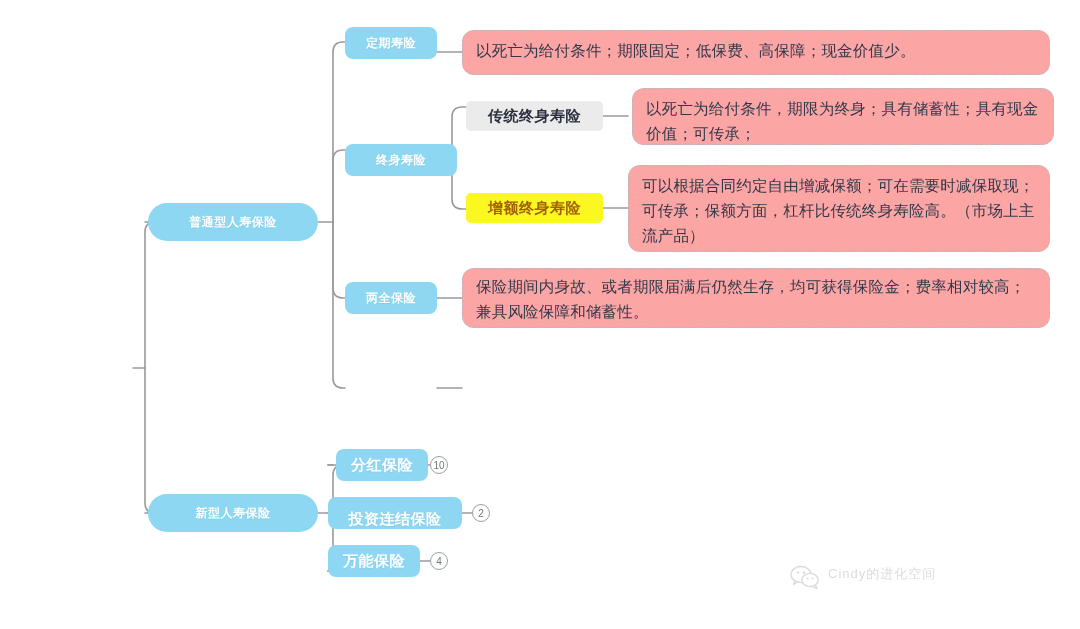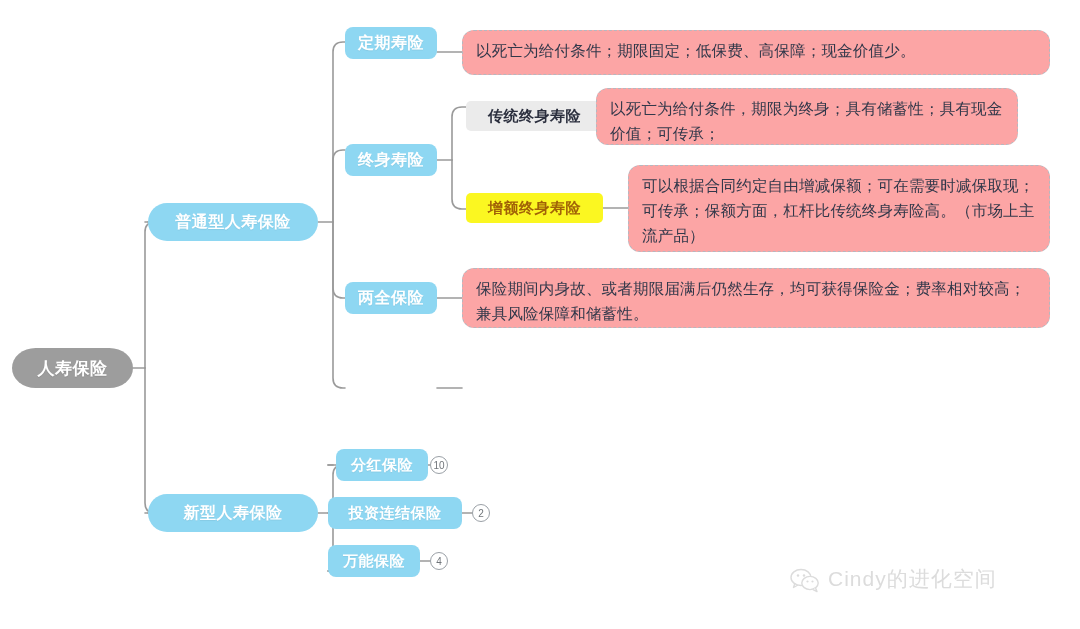--- a/index.html
+++ b/index.html
@@ -43,21 +43,21 @@
     border-radius: 26px / 22px;
     font-size: 17px;
     text-shadow: 0 1px 1px rgba(0,0,0,0.10);
   }
 
   
   .node.blue {
     background: #8ed7f2;
     color: #ffffff;
     border-radius: 22px;
-    font-size: 16px;
+    font-size: 12px;
     text-shadow: 0 1px 1px rgba(0,0,0,0.06);
   }
   .node.blue.small {
     font-size: 15px;
     border-radius: 8px;
   }
   .node.blue.rect {
     border-radius: 8px;
   }
 
@@ -105,24 +105,24 @@
     align-items: center;
     justify-content: center;
     background: #ffffff;
     letter-spacing: 0;
   }
 
   
   #watermark {
     position: absolute;
     display: flex;
-    align-items: flex-end;
+    align-items: flex-start;
     gap: 8px;
     color: #dcdcdc;
-    font-size: 21px;
+    font-size: 13px;
     letter-spacing: 1px;
     user-select: none;
   }
   #watermark .wm-text { color: #dcdcdc; }
 </style>
 </head>
 <body>
 
 <div id="canvas">
 
@@ -159,73 +159,70 @@
       <path d="M333,465 L328,465"></path>
       <path d="M333,513 L328,513"></path>
       <path d="M333,571 L328,571"></path>
 
       <path d="M420,465 L430,465"></path>
       <path d="M462,513 L472,513"></path>
       <path d="M420,561 L430,561"></path>
     </g>
   </svg>
 
-  <div class="node root" style="left:12px; top:348px; width:121px; height:40px;">
-    <span>人寿保险</span>
-  </div>
 
   <div class="node blue" style="left:148px; top:203px; width:170px; height:38px;">
     <span>普通型人寿保险</span>
   </div>
 
   <div class="node blue rect" style="left:345px; top:27px; width:92px; height:32px;">
     <span>定期寿险</span>
   </div>
   <div class="descbox" style="left:462px; top:30px; width:588px; height:45px;">
     <span>以死亡为给付条件；期限固定；低保费、高保障；现金价值少。</span>
   </div>
 
-  <div class="node blue rect" style="left:345px; top:144px; width:92px; height:32px;">
+  <div class="node blue rect" style="left:345px; top:144px; width:112px; height:32px;">
     <span>终身寿险</span>
   </div>
 
   <div class="node chip-gray" style="left:466px; top:101px; width:137px; height:30px;">
     <span>传统终身寿险</span>
   </div>
-  <div class="descbox" style="left:596px; top:88px; width:422px; height:57px;">
+  <div class="descbox" style="left:632px; top:88px; width:422px; height:57px;">
     <span>以死亡为给付条件，期限为终身；具有储蓄性；具有现金价值；可传承；</span>
   </div>
 
   <div class="node chip-yellow" style="left:466px; top:193px; width:137px; height:30px;">
     <span>增额终身寿险</span>
   </div>
   <div class="descbox" style="left:628px; top:165px; width:422px; height:87px;">
     <span>可以根据合同约定自由增减保额；可在需要时减保取现；可传承；保额方面，杠杆比传统终身寿险高。（市场上主流产品）</span>
   </div>
 
   <div class="node blue rect" style="left:345px; top:282px; width:92px; height:32px;">
     <span>两全保险</span>
   </div>
-  <div class="descbox" style="left:462px; top:268px; width:588px; height:60px;">
+  <div class="descbox" style="left:462px; top:268px; width:588px; height:60px;font-family:Liberation Mono, monospace;">
     <span>保险期间内身故、或者期限届满后仍然生存，均可获得保险金；费率相对较高；兼具风险保障和储蓄性。</span>
   </div>
 
 
   <div class="node blue" style="left:148px; top:494px; width:170px; height:38px;">
     <span>新型人寿保险</span>
   </div>
 
   <div class="node blue rect small" style="left:336px; top:449px; width:92px; height:32px;">
     <span>分红保险</span>
   </div>
   <div class="badge" style="left:430px; top:456px;">
     <span>10</span>
   </div>
 
-  <div class="node blue rect small" style="left:328px; top:497px; width:134px; height:32px;">
+  <div class="node blue rect small" style="left:328px; top:497px; width:134px; height:32px;align-items:flex-end;">
     <span>投资连结保险</span>
   </div>
   <div class="badge" style="left:472px; top:504px;">
     <span>2</span>
   </div>
 
   <div class="node blue rect small" style="left:328px; top:545px; width:92px; height:32px;">
     <span>万能保险</span>
   </div>
   <div class="badge" style="left:430px; top:552px;">

